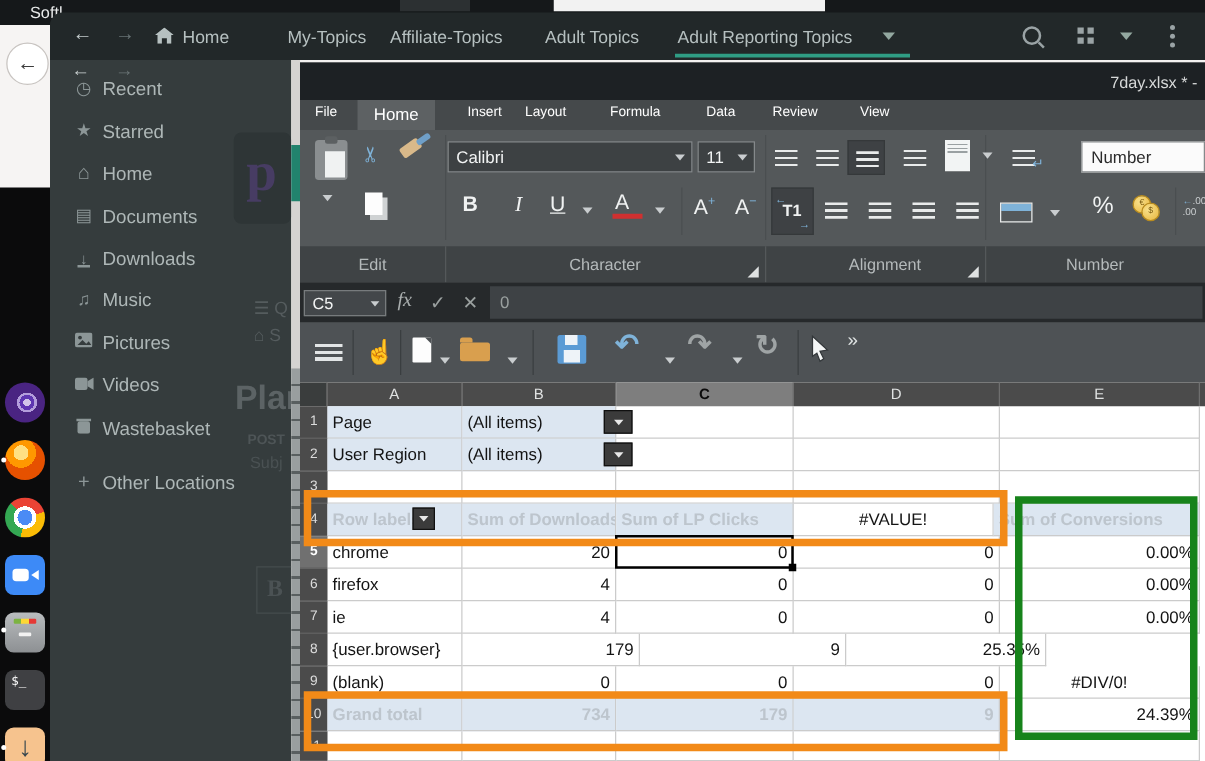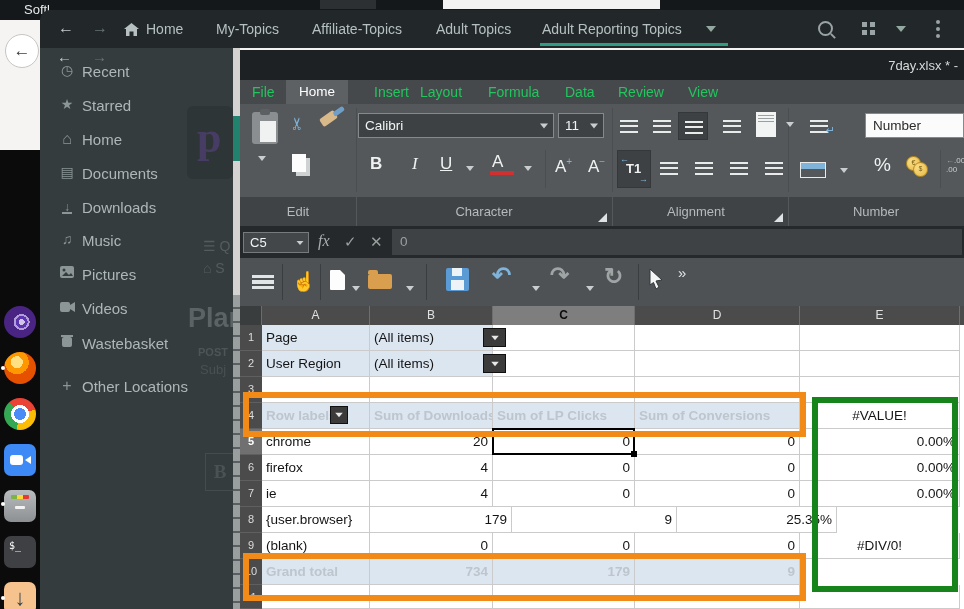--- a/index.html
+++ b/index.html
@@ -57,21 +57,21 @@
   .pletter{position:absolute;left:10px;top:6px;font-size:44px;font-weight:bold;color:#473c63;font-family:"Liberation Serif",serif;}
   .pagestrip{left:233px;top:48px;width:7px;height:561px;background:#d5d3d1;z-index:6;}
   .tealseg{left:0;top:68px;width:7px;height:45px;background:#21836d;}
   .stripes{left:0;top:247px;width:7px;height:314px;background:repeating-linear-gradient(#999e9f 0 12px,#595f60 12px 14px);}
 
   
   .ss{left:240px;top:50px;width:724px;height:559px;background:#54585a;z-index:10;font-size:13px;color:#e6e8e8;}
   .titlebar{left:0;top:0;width:724px;height:30px;background:#1d2124;}
   .titletext{right:6px;top:8px;font-size:13px;color:#d7d9d9;}
   .menubar{left:0;top:30px;width:724px;height:24px;background:#45494b;}
-  .mitem{top:4px;font-size:14px;color:#22c55e;}
+  .mitem{top:4px;font-size:11px;color:#ffffff;}
   .mactive{left:46px;top:0;width:62px;height:24px;background:#5d6163;text-align:center;line-height:24px;font-size:13.5px;color:#fff;}
   .ribbon{left:0;top:54px;width:724px;height:93px;background:#54585a;}
   .rsep{top:4px;width:1px;height:84px;background:#4a4e50;}
   .lblstrip{left:0;top:147px;width:724px;height:29px;background:#3f4345;}
   .glabel{top:7px;font-size:13px;color:#b5babb;text-align:center;}
   .lsep{top:0;width:1px;height:29px;background:#54585a;}
   .corner-tri{width:0;height:0;border-bottom:9px solid #dfe2e2;border-left:9px solid transparent;}
 
   .clip{left:12px;top:8px;width:26px;height:32px;background:#8a8e90;border-radius:3px;}
   .clip::before{content:"";position:absolute;left:8px;top:-3px;width:10px;height:6px;background:#5c6062;border-radius:2px;}
@@ -254,21 +254,21 @@
     <div class="abs stripes"></div>
   </div>
 
   <div class="abs navbar">
     <span class="abs nvglyph" style="left:18px">←</span>
     <span class="abs nvglyph" style="left:52px;color:#677274">→</span>
     <span class="abs" style="left:84px;top:12px"><svg width="15" height="13">
           <path d="M7.5,0 L15,6 L13,6 L13,13 L9.5,13 L9.5,8.5 L5.5,8.5 L5.5,13 L2,13 L2,6 L0,6 Z" fill="#b6c0c0"></path>
         </svg></span>
     <a class="abs nvitem" style="left:106px">Home</a>
-    <a class="abs nvitem" style="left:176px">My-Topics</a>
+    <a class="abs nvitem" style="left:190px">My-Topics</a>
     <a class="abs nvitem" style="left:272px">Affiliate-Topics</a>
     <a class="abs nvitem" style="left:396px">Adult Topics</a>
     <a class="abs nvitem" style="left:502px">Adult Reporting Topics</a>
     <span class="abs cart" style="left:666px;top:16px"></span>
     <div class="abs nvunderline"></div>
     <span class="abs searchic" style="left:778px"></span>
     <span class="abs gridic" style="left:822px"></span>
     <span class="abs cart" style="left:856px;top:16px"></span>
     <span class="abs kebab" style="left:896px"></span>
   </div>
@@ -350,21 +350,21 @@
         <b>←</b><span>.00</span><br>
         <span>.00</span></div>
     </div>
 
     <div class="abs lblstrip">
       <div class="abs lsep" style="left:116px"></div>
         <div class="abs lsep" style="left:372px"></div>
         <div class="abs lsep" style="left:548px"></div>
       <span class="abs glabel" style="left:0;width:116px">Edit</span>
       <span class="abs glabel" style="left:116px;width:256px">Character</span>
-      <span class="abs glabel" style="left:368px;width:176px">Alignment</span>
+      <span class="abs glabel" style="left:380px;width:176px">Alignment</span>
       <span class="abs glabel" style="left:548px;width:176px">Number</span>
       <span class="abs corner-tri" style="left:358px;top:16px"></span>
       <span class="abs corner-tri" style="left:534px;top:16px"></span>
     </div>
 
     <div class="abs fmlrow">
       <div class="abs refbox">
         <span>C5</span><span class="cart"></span></div>
       <span class="abs fxg" style="left:78px;top:6px">fx</span>
       <span class="abs fbg" style="left:104px;top:7px">✓</span>
@@ -428,22 +428,22 @@
           <div class="gc wb"></div>
         <div class="gc wc"></div>
           <div class="gc wd"></div>
         <div class="gc we"></div>
       </div>
       <div class="grow" style="top:97px">
         <div class="grh">4</div>
         <div class="gc wa blue faint">Row labels</div>
         <div class="gc wb blue faint">Sum of Downloads</div>
         <div class="gc wc blue faint">Sum of LP Clicks</div>
+        <div class="gc we ctr">#VALUE!</div>
         <div class="gc wd blue faint">Sum of Conversions</div>
-        <div class="gc we ctr">#VALUE!</div>
       </div>
       <div class="grow" style="top:123px">
         <div class="grh sel">5</div>
         <div class="gc wa">chrome</div>
         <div class="gc wb r">20</div>
         <div class="gc wc r">0</div>
         <div class="gc wd r">0</div>
         <div class="gc we r">0.00%</div>
       </div>
       <div class="grow" style="top:149px">
@@ -476,20 +476,21 @@
         <div class="gc wc r">0</div>
         <div class="gc wd r">0</div>
         <div class="gc we ctr">#DIV/0!</div>
       </div>
       <div class="grow" style="top:253px">
         <div class="grh">10</div>
         <div class="gc wa blue faint">Grand total</div>
         <div class="gc wb blue faint r">734</div>
         <div class="gc wc blue faint r">179</div>
         <div class="gc wd blue faint r">9</div>
+        <div class="gc we r">24.39%</div>
       </div>
       <div class="grow" style="top:279px;height:24px;overflow:hidden">
         <div class="grh" style="line-height:24px">11</div>
         <div class="gc wa"></div>
           <div class="gc wb"></div>
         <div class="gc wc"></div>
           <div class="gc wd"></div>
         <div class="gc we"></div>
       </div>
 

